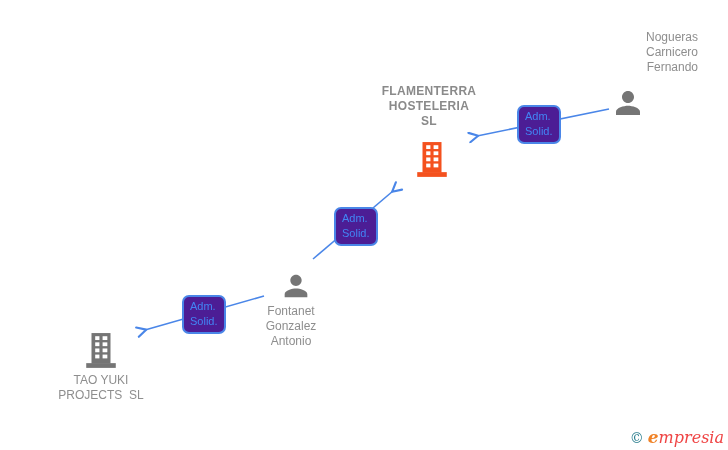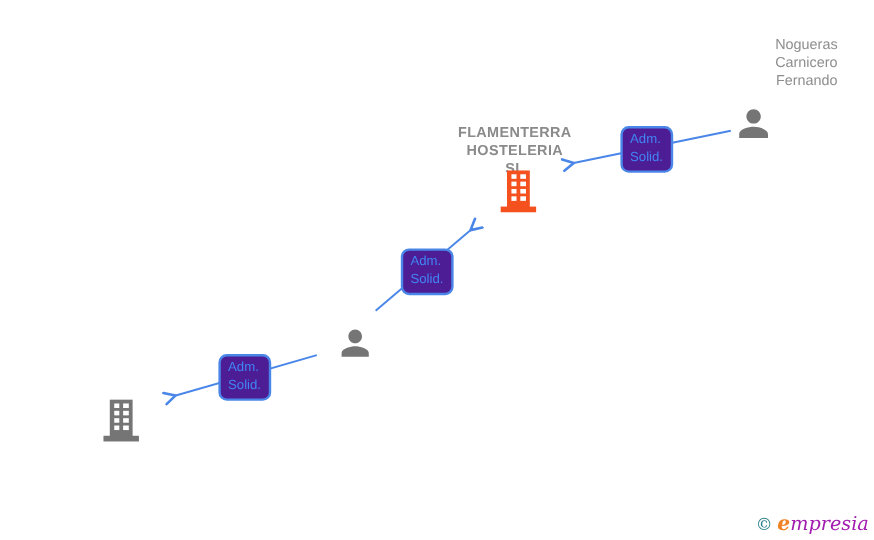--- a/index.html
+++ b/index.html
@@ -33,21 +33,20 @@
     text-align: center;
     color: #8e8e8e;
     font-size: 12px;
     line-height: 15px;
     white-space: pre-wrap;
   }
   .node-label.main-company {
     font-weight: bold;
     letter-spacing: 0.3px;
     color: #8a8a8a;
-    margin-top: 19px;
   }
   .edge-label {
     position: absolute;
     background: #4c1d95;
     border: 2px solid #4a86e8;
     border-radius: 7px;
     color: #4285f4;
     font-size: 11px;
     line-height: 15px;
     padding: 2px 6px 3px 6px;
@@ -59,21 +58,21 @@
     right: 4px;
     bottom: 3px;
     font-family: "DejaVu Serif", serif;
     font-style: italic;
     font-size: 16px;
     line-height: 18px;
     user-select: none;
   }
   .footer-logo .copy { color: #2a7e8e; font-style: normal; font-size: 14px; margin-right: 4px; }
   .footer-logo .brand-e { color: #f08226; font-weight: bold; font-size: 17px; }
-  .footer-logo .brand-rest { color: #a21caf; }
+  .footer-logo .brand-rest { color: #ef4444; }
 </style>
 </head>
 <body>
 
 <div class="canvas">
 
   <svg class="edges-layer" width="728" height="450" viewBox="0 0 728 450" xmlns="http://www.w3.org/2000/svg">
     <defs>
       <marker id="arrowhead" viewBox="0 0 10 10" refX="2.5" refY="5" markerWidth="7.5" markerHeight="7.5" orient="auto">
         <path d="M9 1 L1.5 5 L9 9" fill="none" stroke="#4a86e8" stroke-width="1.8" stroke-linecap="round" stroke-linejoin="round"></path>
@@ -111,37 +110,42 @@
     <svg width="36" height="36" viewBox="0 0 24 24" fill="currentColor" xmlns="http://www.w3.org/2000/svg">
       <path d="M12 12c2.21 0 4-1.79 4-4s-1.79-4-4-4-4 1.79-4 4 1.79 4 4 4zm0 1.8c-2.67 0-8 1.34-8 4V20h16v-2.2c0-2.66-5.33-4-8-4z"></path>
     </svg>
   </span>
 
   <span class="node-icon person" style="left:279px; top:269px;">
     <svg width="34" height="34" viewBox="0 0 24 24" fill="currentColor" xmlns="http://www.w3.org/2000/svg">
       <path d="M12 12c2.21 0 4-1.79 4-4s-1.79-4-4-4-4 1.79-4 4 1.79 4 4 4zm0 1.8c-2.67 0-8 1.34-8 4V20h16v-2.2c0-2.66-5.33-4-8-4z"></path>
     </svg>
   </span>
+  <div class="node-label" style="left:221px; top:304px; width:140px;">Fontanet
+Gonzalez
+Antonio</div>
 
   <span class="node-icon company-gray" style="left:83px; top:332px;">
     <svg width="36" height="38" viewBox="0 0 34 36" fill="currentColor" xmlns="http://www.w3.org/2000/svg">
       <rect x="8" y="1" width="18" height="29"></rect>
       <rect x="3" y="29.5" width="28" height="4.5"></rect>
       <g fill="#ffffff">
         <rect x="11.5" y="4" width="4" height="3.6"></rect>
           <rect x="18.5" y="4" width="4.5" height="3.6"></rect>
         <rect x="11.5" y="9.8" width="4" height="3.6"></rect>
           <rect x="18.5" y="9.8" width="4.5" height="3.6"></rect>
         <rect x="11.5" y="15.6" width="4" height="3.6"></rect>
           <rect x="18.5" y="15.6" width="4.5" height="3.6"></rect>
         <rect x="11.5" y="21.4" width="4" height="3.6"></rect>
           <rect x="18.5" y="21.4" width="4.5" height="3.6"></rect>
       </g>
     </svg>
   </span>
+  <div class="node-label" style="left:20px; top:373px; width:162px;">TAO YUKI
+PROJECTS  SL</div>
 
   <div class="edge-label" style="left:517px; top:105px;">Adm.
 Solid.</div>
   <div class="edge-label" style="left:334px; top:207px;">Adm.
 Solid.</div>
   <div class="edge-label" style="left:182px; top:295px;">Adm.
 Solid.</div>
 
   <div class="footer-logo">
     <span class="copy">©</span><span class="brand-e">e</span><span class="brand-rest">mpresia</span>

